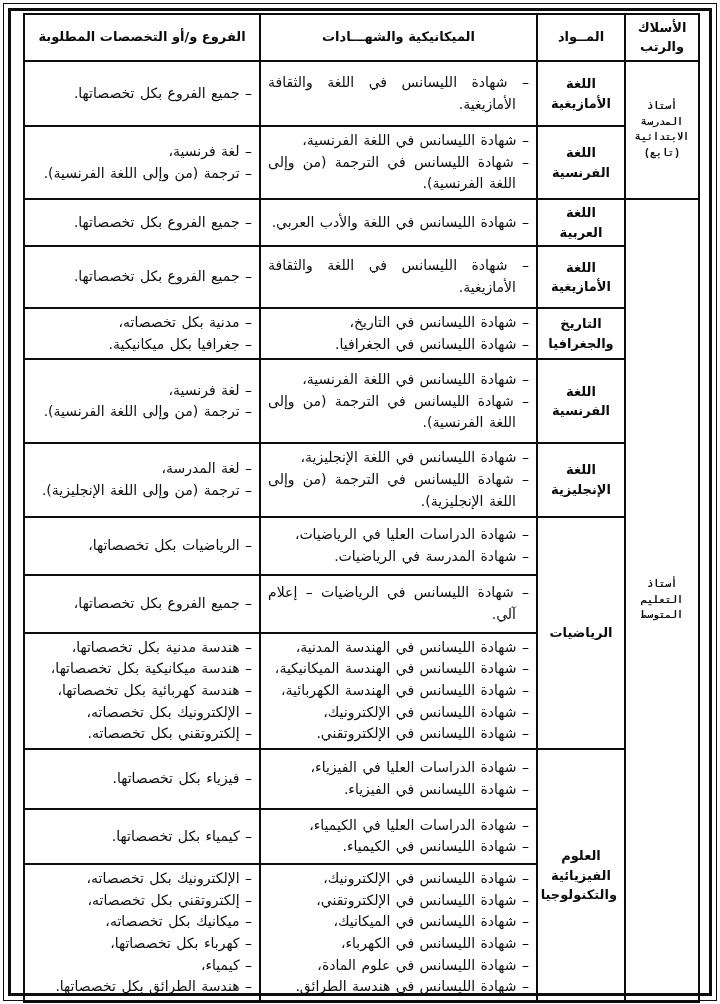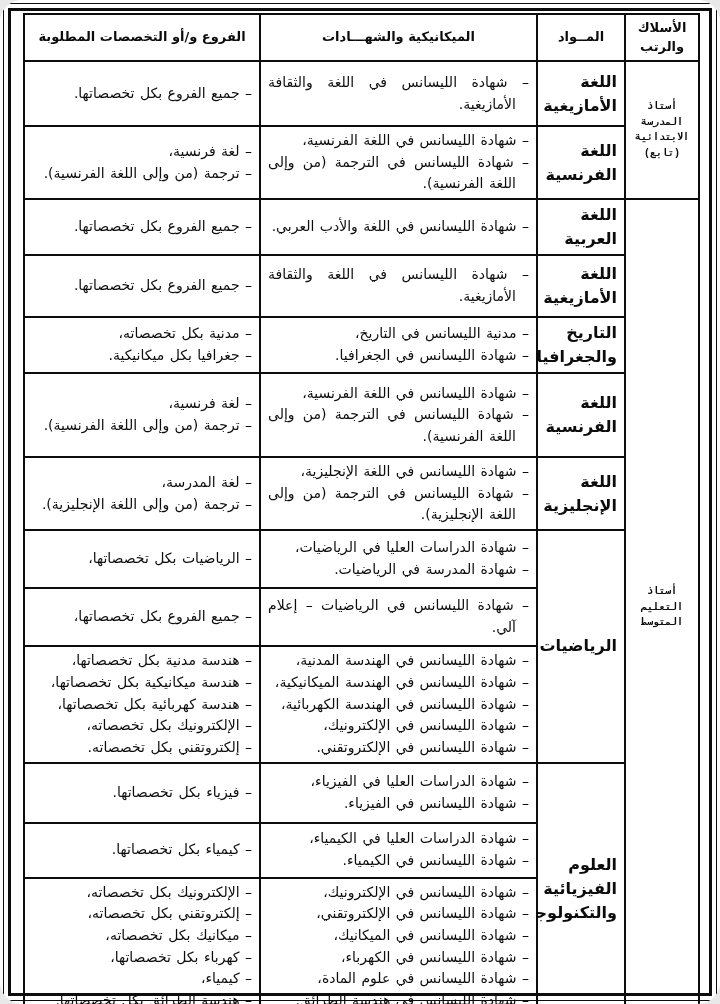--- a/index.html
+++ b/index.html
@@ -2,21 +2,21 @@
 <html lang="ar"><head>
 <meta charset="utf-8">
 <style>
   html,body{margin:0;padding:0;}
   body{
     width:720px;height:1004px;background:#e9e9e9;
     font-family:"DejaVu Sans", sans-serif;
     -webkit-font-smoothing:antialiased;
   }
   .page{
-    position:relative;width:720px;height:1004px;background:#ffffff;overflow:hidden;border-radius:22px;
+    position:relative;width:720px;height:1004px;background:#ffffff;overflow:hidden;
   }
   .frame-outer{position:absolute;inset:3px;border:1.5px solid #0d0d0d;pointer-events:none;}
   .frame-inner{position:absolute;inset:8px;border:3px solid #0d0d0d;pointer-events:none;}
   table.qtable{
     position:absolute;top:13px;right:20px;width:675px;
     border-collapse:collapse;table-layout:fixed;
     direction:rtl;
     color:#0c0c0c;
   }
   table.qtable td,table.qtable th{
@@ -28,21 +28,21 @@
   th.colhead{
     font-size:13px;font-weight:bold;text-align:center;line-height:1.45;
     padding:2px 4px;
   }
   td.rank{
     font-size:10px;font-weight:bold;text-align:center;line-height:1.55;
     padding:2px 3px;
     font-family:Liberation Mono, monospace;
   }
   td.subject{
-    font-size:16px;font-weight:bold;line-height:1.5;
+    font-size:13px;font-weight:bold;text-align:center;line-height:1.5;
     padding:2px 3px;
   }
   td.quals,td.branches{font-size:14px;line-height:1.55;}
   td.quals{padding:4px 8px;}
   td.branches{padding:4px 9px;}
   .item{
     text-align:justify;
     padding-right:13px;text-indent:-13px;
     word-spacing:1px;
   }
@@ -112,21 +112,21 @@
             <div class="item">شهادة الليسانس في اللغة والثقافة الأمازيغية.</div>
           </td>
       <td class="branches">
             <div class="item">جميع الفروع بكل تخصصاتها.</div>
           </td>
     </tr>
 
     <tr style="height:48px">
       <td class="subject">التاريخ والجغرافيا</td>
       <td class="quals">
-            <div class="item">مدنية الليسانس في التاريخ،</div>
+            <div class="item">شهادة الليسانس في التاريخ،</div>
             <div class="item">شهادة الليسانس في الجغرافيا.</div>
           </td>
       <td class="branches">
             <div class="item">مدنية بكل تخصصاته،</div>
             <div class="item">جغرافيا بكل ميكانيكية.</div>
           </td>
     </tr>
 
     <tr style="height:84px">
       <td class="subject">اللغة الفرنسية</td>

